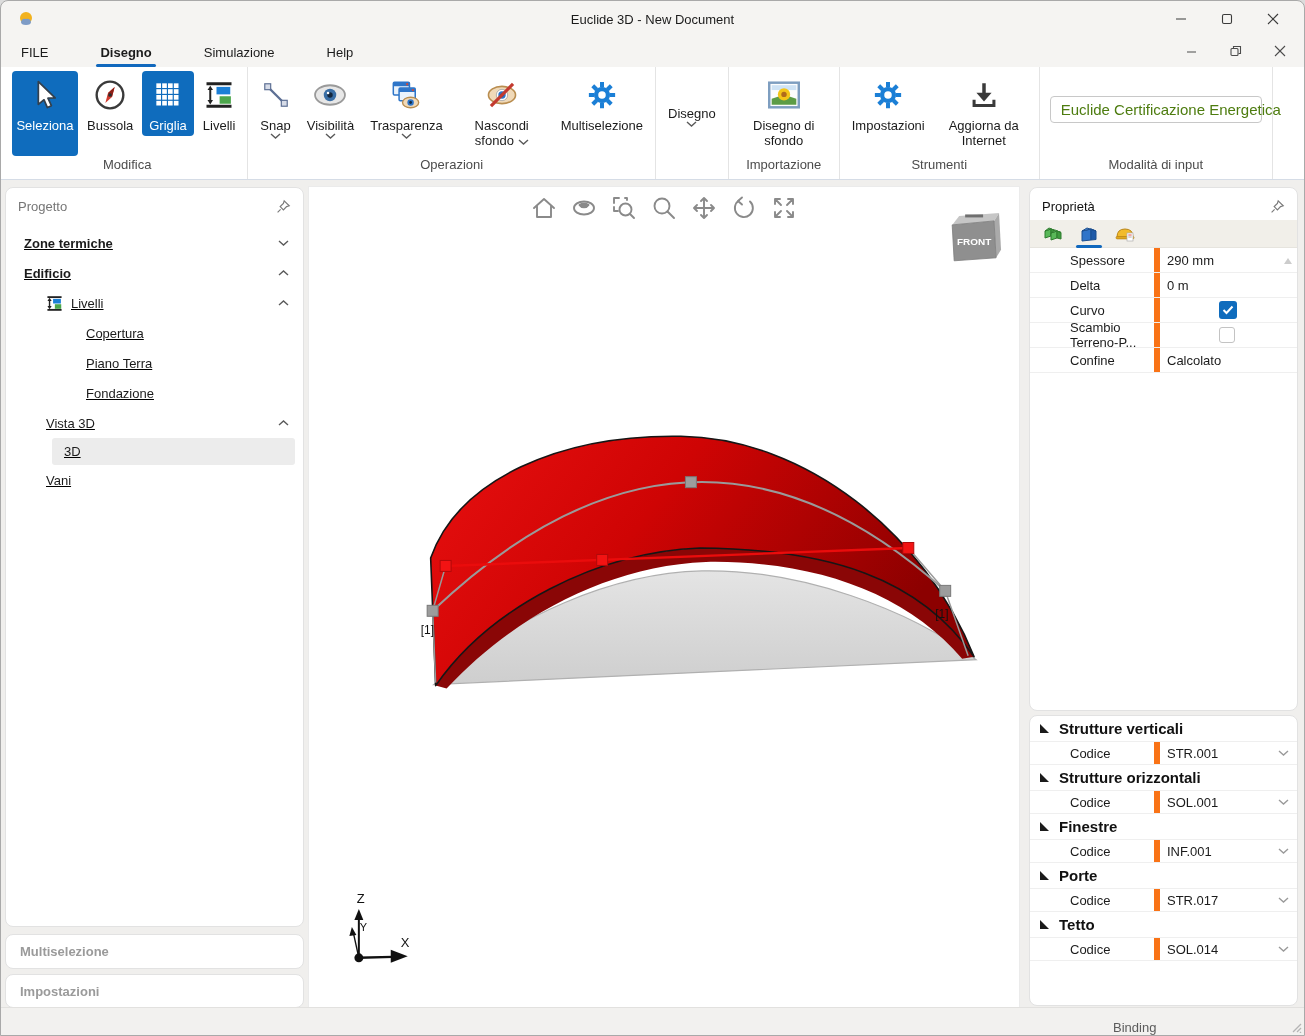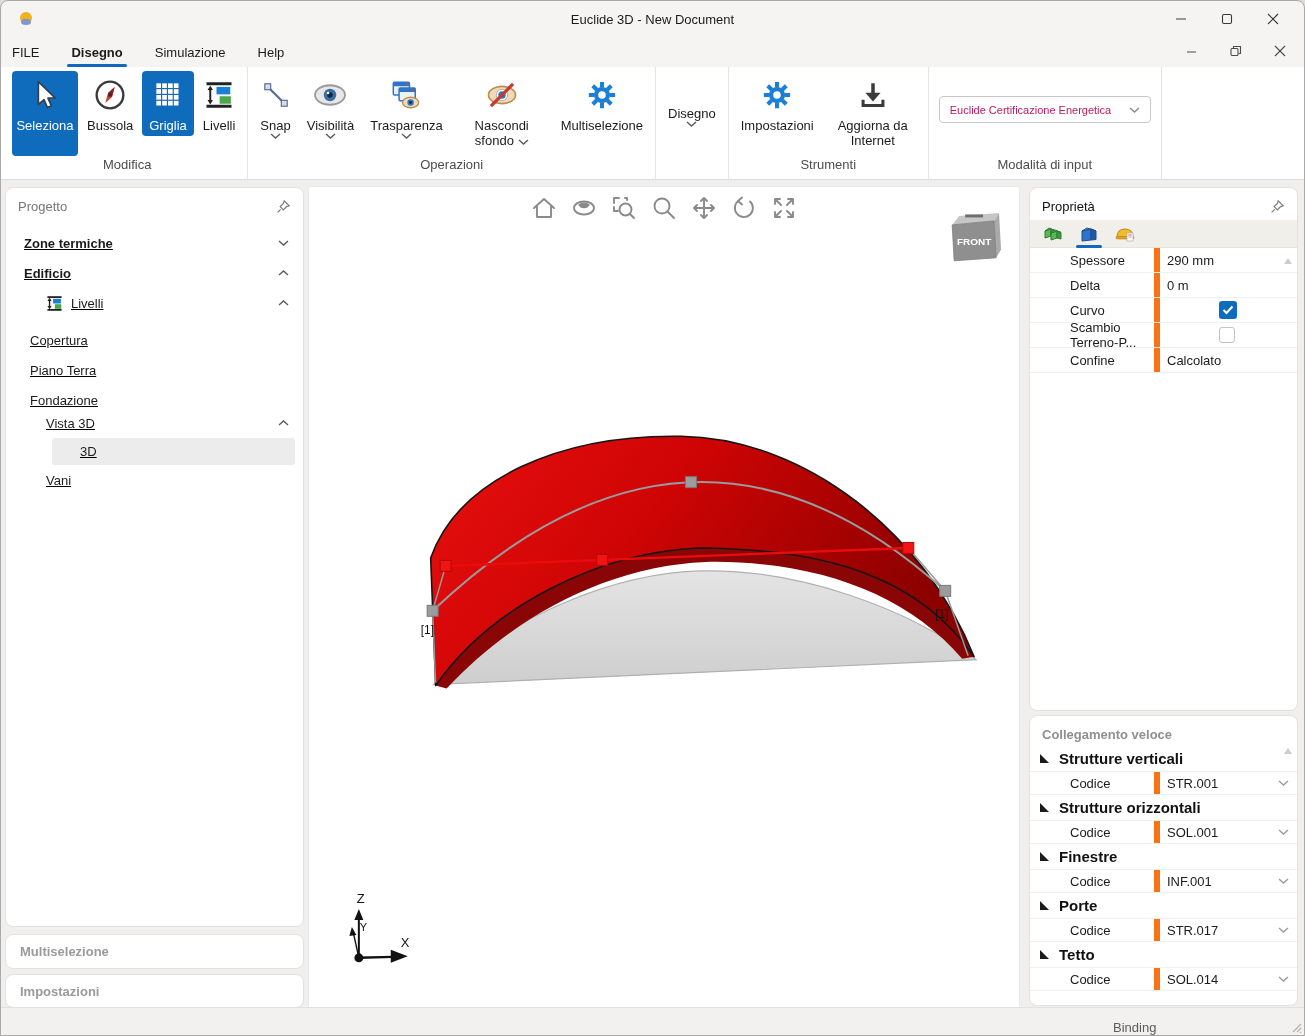--- a/index.html
+++ b/index.html
@@ -9,21 +9,21 @@
 
   
   .titlebar { position:relative; height:36px; display:flex; align-items:center; }
   .app-logo { position:absolute; left:16px; top:10px; width:18px; height:16px; }
   .title-text { position:absolute; left:0; right:0; text-align:center; font-size:13px; color:#1b1b1b; }
   .win-controls { position:absolute; right:8px; top:0; height:36px; display:flex; }
   .wc { width:46px; height:36px; display:flex; align-items:center; justify-content:center; }
   .wc svg { stroke:#3b3b3b; stroke-width:1.1; fill:none; }
 
   
-  .menubar { position:relative; height:30px; display:flex; align-items:center; padding-left:9px; gap:28px; }
+  .menubar { position:relative; height:30px; display:flex; align-items:center; padding-left:18px; gap:48px; }
   .menu-item { position:relative; font-size:13px; color:#1b1b1b; padding:4px 2px; }
   .menu-item.active { font-weight:bold; }
   .menu-item.active .underline { position:absolute; left:-2px; right:-2px; bottom:-3px; height:3px; border-radius:2px; background:#1168bd; }
   .inner-controls { position:absolute; right:14px; top:4px; display:flex; gap:24px; }
   .inner-controls .wc { width:20px; height:20px; }
   .inner-controls svg { stroke:#4c4c4c; }
 
   
   .ribbon { height:113px; background:#ffffff; border-bottom:1px solid #d5dce6; display:flex; padding-left:6px; }
   .rgroup { display:flex; flex-direction:column; border-right:1px solid #e4e4e4; padding:3px 4px 0; }
@@ -32,38 +32,38 @@
   .rbtn { display:flex; flex-direction:column; align-items:center; padding:5px 7px 3px; margin:1px 1px;
           font-size:13px; color:#1b1b1b; text-align:center; border-radius:4px; cursor:default; }
   .rbtn .ric { height:38px; display:flex; align-items:center; justify-content:center; }
   .rbtn .lbl { line-height:15px; margin-top:4px; max-width:86px; }
   .rbtn.active { background:#0f6cbd; color:#ffffff; }
   .rbtn.big { width:66px; height:85px; justify-content:flex-start; }
   .rbtn.textonly { justify-content:center; height:85px; }
   .chev { width:11px; height:6px; }
   .chev polyline { fill:none; stroke:#5a5a5a; stroke-width:1.4; }
   .mode-select { margin-top:26px; width:212px; height:27px; border:1px solid #c8c8c8; border-radius:4px;
-                 background:#fff; display:flex; align-items:center; padding:0 10px; font-size:11px; color:#be185d; gap:8px; }
+                 background:#fff; display:flex; align-items:center; padding:0 10px; font-size:15px; color:#4d7c0f; gap:8px; }
   .mode-select span { flex:1; white-space:nowrap; }
 
   
   .main { position:absolute; top:179px; left:0; right:0; bottom:28px; background:#f0efed; }
   .panel { position:absolute; background:#fff; border:1px solid #e2e2e2; border-radius:8px; overflow:hidden; }
   .panel-head { display:flex; align-items:flex-end; padding:11px 12px 6px; font-size:13px; }
   .pin { margin-left:auto; }
 
   
   .p-project { left:4px; top:7px; width:299px; height:740px; }
   .p-project .panel-head { color:#767676; }
   .tree { margin-top:8px;text-decoration:underline; }
   .trow { height:30px; display:flex; align-items:center; font-size:13px; color:#1b1b1b; padding-right:14px; }
   .trow.bold { font-weight:bold; }
-  .t0 { padding-left:18px; } .t1 { padding-left:40px; } .t2 { padding-left:24px;align-items:flex-end; }
+  .t0 { padding-left:18px; } .t1 { padding-left:40px; } .t2 { padding-left:80px; }
   .trow .chev { margin-left:auto; }
-  .trow.selected { background:#ececec; border-radius:3px; margin:0 8px 0 46px; padding-left:28px; height:27px; }
+  .trow.selected { background:#ececec; border-radius:3px; margin:0 8px 0 46px; padding-left:12px; height:27px; }
   .tree-icon { margin-right:8px; }
 
   .p-collapsed { left:4px; width:299px; height:35px; display:flex; align-items:center;
                  font-size:13px; font-weight:bold; color:#9a9a9a; padding-left:14px; }
 
   
   .viewport { position:absolute; left:307px; top:6px; width:712px; height:823px; background:#fff; border:1px solid #ebebeb; }
   .vp-toolbar { position:absolute; top:7px; left:0; right:0; display:flex; justify-content:center; gap:12px; }
   .vp-tool { width:28px; height:28px; display:flex; align-items:center; justify-content:center; }
   .vp-tool svg { stroke:#8a8a8a; fill:none; stroke-width:1.9; stroke-linecap:round; stroke-linejoin:round; }
@@ -313,20 +313,37 @@
         <div class="rbtn textonly">
           <span class="lbl">Disegno</span>
           <svg class="chev" viewBox="0 0 11 6">
               <polyline points="1,1 5.5,5 10,1"></polyline>
             </svg>
         </div>
       </div>
       <div class="rglabel"></div>
     </div>
 
+    <div class="rgroup">
+      <div class="rbuttons">
+        <div class="rbtn">
+          <span class="ric">
+              <svg width="32" height="28" viewBox="0 0 26 22">
+                <rect x="1" y="1" width="24" height="20" fill="#fdfdfd" stroke="#7e9ec0" stroke-width="2"></rect>
+                <rect x="3" y="3" width="20" height="4" fill="#cfe3f5"></rect>
+                <path d="M3 19 L3 14 Q13 10 23 14 L23 19 Z" fill="#5d9c46"></path>
+                <circle cx="13" cy="10.5" r="5" fill="#f4c518"></circle>
+                <circle cx="13" cy="10.5" r="2.2" fill="#b06a1c"></circle>
+              </svg>
+            </span>
+          <span class="lbl">Disegno di sfondo</span>
+        </div>
+      </div>
+      <div class="rglabel">Importazione</div>
+    </div>
 
     <div class="rgroup">
       <div class="rbuttons">
         <div class="rbtn">
           <span class="ric">
               <svg width="30" height="30" viewBox="0 0 24 24">
                 <g stroke="#1b7fd6" stroke-width="3.2">
                   <line x1="12" y1="1.5" x2="12" y2="6"></line>
                   <line x1="12" y1="18" x2="12" y2="22.5"></line>
                   <line x1="1.5" y1="12" x2="6" y2="12"></line>
@@ -623,24 +640,20 @@
             </div>
         </div>
         <div class="grid-row">
           <div class="g-label">Confine</div>
           <div class="g-value">Calcolato</div>
         </div>
       </div>
     </div>
 
     <div class="panel p-quick">
-      <div class="panel-head" style="position:relative;">
-        <span>Collegamento veloce</span>
-        <div class="scroll-up" style="top:32px;"></div>
-      </div>
       <div class="q-section">
         <svg class="tri-exp" viewBox="0 0 9 9">
             <polygon points="0,0 9,9 0,9" fill="#1b1b1b"></polygon>
           </svg>
         <span>Strutture verticali</span>
       </div>
       <div class="grid-row q-row">
         <div class="g-label">Codice</div>
         <div class="g-value">
             <span>STR.001</span>

